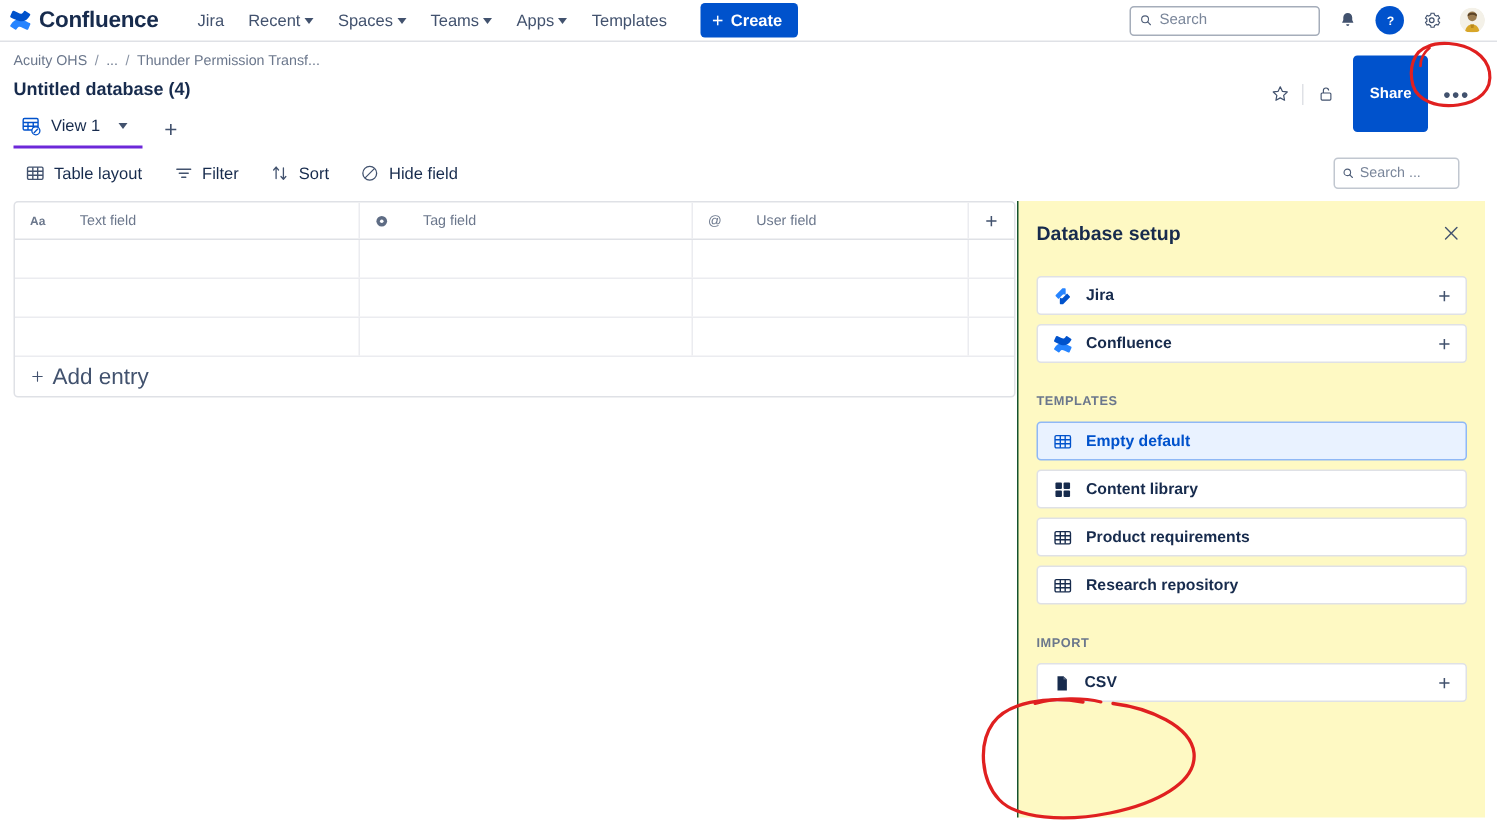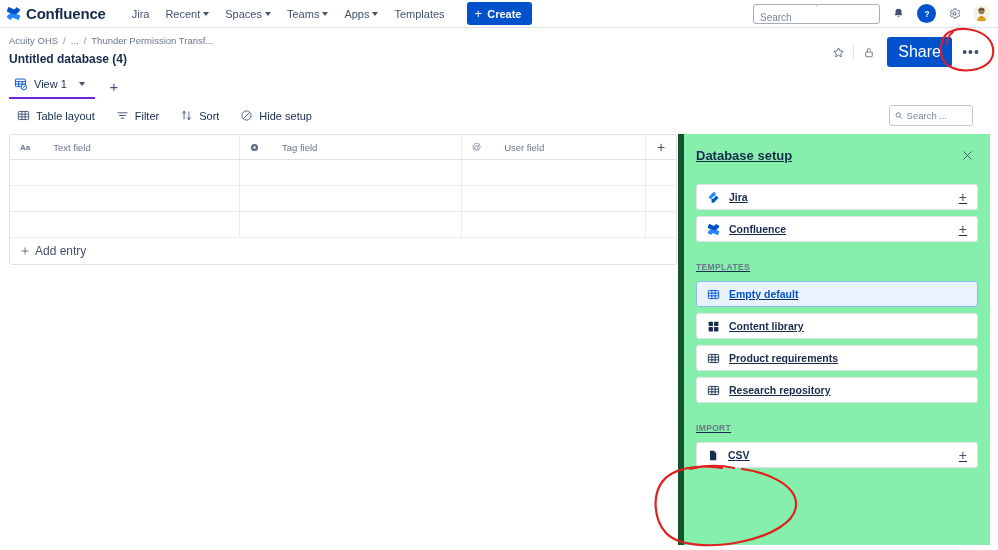--- a/index.html
+++ b/index.html
@@ -39,21 +39,20 @@
     display: flex; align-items: center; gap: 5px; cursor: pointer; border: none;
     font-family: "Liberation Sans", sans-serif;
   }
   .create-plus { font-size: 13px; line-height: 1; font-weight: 400; }
 
   .topnav-right { margin-left: auto; display: flex; align-items: center; gap: 9px; }
   .nav-search {
     width: 127px; height: 20px; border: 1px solid #a5adba; border-radius: 3px;
     display: flex; align-items: center; gap: 5px; padding: 0 6px; background: #fff;
     cursor: text;
-    flex-direction: column;
   }
   .nav-search input {
     border: none; outline: none; font-size: 10px; color: #505f79;
     background: transparent; width: 100%; font-family: "Liberation Sans", sans-serif;
   }
   .nav-search input::placeholder { color: #7a869a; }
   .icon-btn { width: 19px; height: 19px; display: flex; align-items: center;
     justify-content: center; border-radius: 50%; cursor: pointer; }
   .help-btn { background: #0052cc; }
   .avatar { width: 17px; height: 17px; border-radius: 50%; overflow: hidden;
@@ -68,22 +67,22 @@
   .page-title { font-size: 12px; font-weight: 700; color: #172b4d; margin-top: 6px; }
 
   .head-actions {
     position: absolute; right: 14px; top: 9px;
     display: flex; align-items: center; gap: 0px;
   }
   .ha-icon { width: 24px; height: 22px; display: flex; align-items: center;
     justify-content: center; border-radius: 3px; cursor: pointer; color: #42526e; }
   .ha-divider { width: 1px; height: 14px; background: #dfe1e6; margin: 0 3px; }
   .share-btn {
-    background: #0052cc; color: #fff; font-size: 16px; font-weight: 400;
-    border-radius: 3px; padding: 6px 11px; cursor: pointer; border: none;
+    background: #0052cc; color: #fff; font-size: 10px; font-weight: 700;
+    border-radius: 3px; padding: 20px 11px; cursor: pointer; border: none;
     margin: 0 6px; font-family: "Liberation Sans", sans-serif;
   }
   .more-btn {
     width: 26px; height: 22px; display: flex; align-items: center; justify-content: center;
     border-radius: 3px; cursor: pointer; color: #42526e; font-size: 14px;
     letter-spacing: 1px; line-height: 0;
   }
 
   
   .view-bar { padding: 0 9px; margin-top: 8px; display: flex; align-items: flex-end; }
@@ -134,32 +133,32 @@
   .col-1 { width: 222px; flex: 0 0 222px; }
   .col-2 { width: 184px; flex: 0 0 184px; }
   .col-add { width: 30px; flex: 0 0 30px; display: flex; align-items: center;
     justify-content: center; color: #42526e; font-size: 14px; cursor: pointer;
     border-right: none; }
   .db-body-row { height: 26px; border-bottom: 1px solid #ebecf0; }
   .db-body-row .db-cell { border-right: 1px solid #ebecf0; }
   .db-body-row .col-add { border-right: none; }
   .add-entry-row {
     height: 26px; display: flex; align-items: center; gap: 5px;
-    padding: 0 10px; font-size: 12px; color: #42526e; cursor: pointer;
+    padding: 0 10px; font-size: 15px; color: #42526e; cursor: pointer;
   }
   .calc-bar {
     margin-top: 9px; width: 218px; height: 22px; background: #f4f5f7;
     display: flex; align-items: center; gap: 5px; padding: 0 10px;
     font-size: 10px; color: #42526e; cursor: pointer; border-radius: 2px;
   }
 
   
   .side-panel {
-    width: 312px; flex: 0 0 312px; border-left: 6px solid #14532d;
-    height: 411px; padding: 10px 12px 0 12px; position: relative; background: #86efac; text-decoration: underline;
+    width: 312px; flex: 0 0 312px; border-left: 1px solid #14532d;
+    height: 411px; padding: 10px 12px 0 12px; position: relative; background: #fef9c3;
   }
   .sp-head { display: flex; align-items: center; justify-content: space-between;
     margin-bottom: 18px; }
   .sp-title { font-size: 13px; font-weight: 700; color: #172b4d; }
   .sp-close { width: 22px; height: 22px; display: flex; align-items: center;
     justify-content: center; cursor: pointer; color: #42526e; border-radius: 3px; }
   .sp-section-label {
     font-size: 8.5px; font-weight: 600; color: #6b778c; letter-spacing: 0.35px;
     margin-bottom: 9px; margin-top: 0;
   }
@@ -328,21 +327,21 @@
       <path d="M7.5 4.5v14M7.5 4.5L4.5 8M7.5 4.5l3 3.5" fill="none" stroke="#42526e" stroke-width="1.6" stroke-linecap="round" stroke-linejoin="round"></path>
       <path d="M16.5 19.5v-14M16.5 19.5l-3-3.5M16.5 19.5l3-3.5" fill="none" stroke="#42526e" stroke-width="1.6" stroke-linecap="round" stroke-linejoin="round"></path>
     </svg>
     <span>Sort</span>
   </div>
   <div class="tb-item">
     <svg width="13" height="13" viewBox="0 0 24 24">
       <circle cx="12" cy="12" r="8.5" fill="none" stroke="#42526e" stroke-width="1.6"></circle>
       <line x1="6" y1="18" x2="18" y2="6" stroke="#42526e" stroke-width="1.6"></line>
     </svg>
-    <span>Hide setup</span>
+    <span>Hide field</span>
   </div>
 
   <div class="tb-right">
     <div class="tb-search">
       <svg width="9" height="9" viewBox="0 0 16 16">
         <circle cx="6.8" cy="6.8" r="4.6" fill="none" stroke="#505f79" stroke-width="1.6"></circle>
         <line x1="10.3" y1="10.3" x2="14" y2="14" stroke="#505f79" stroke-width="1.6" stroke-linecap="round"></line>
       </svg>
       <input type="text" placeholder="Search ..." style="">
     </div>

